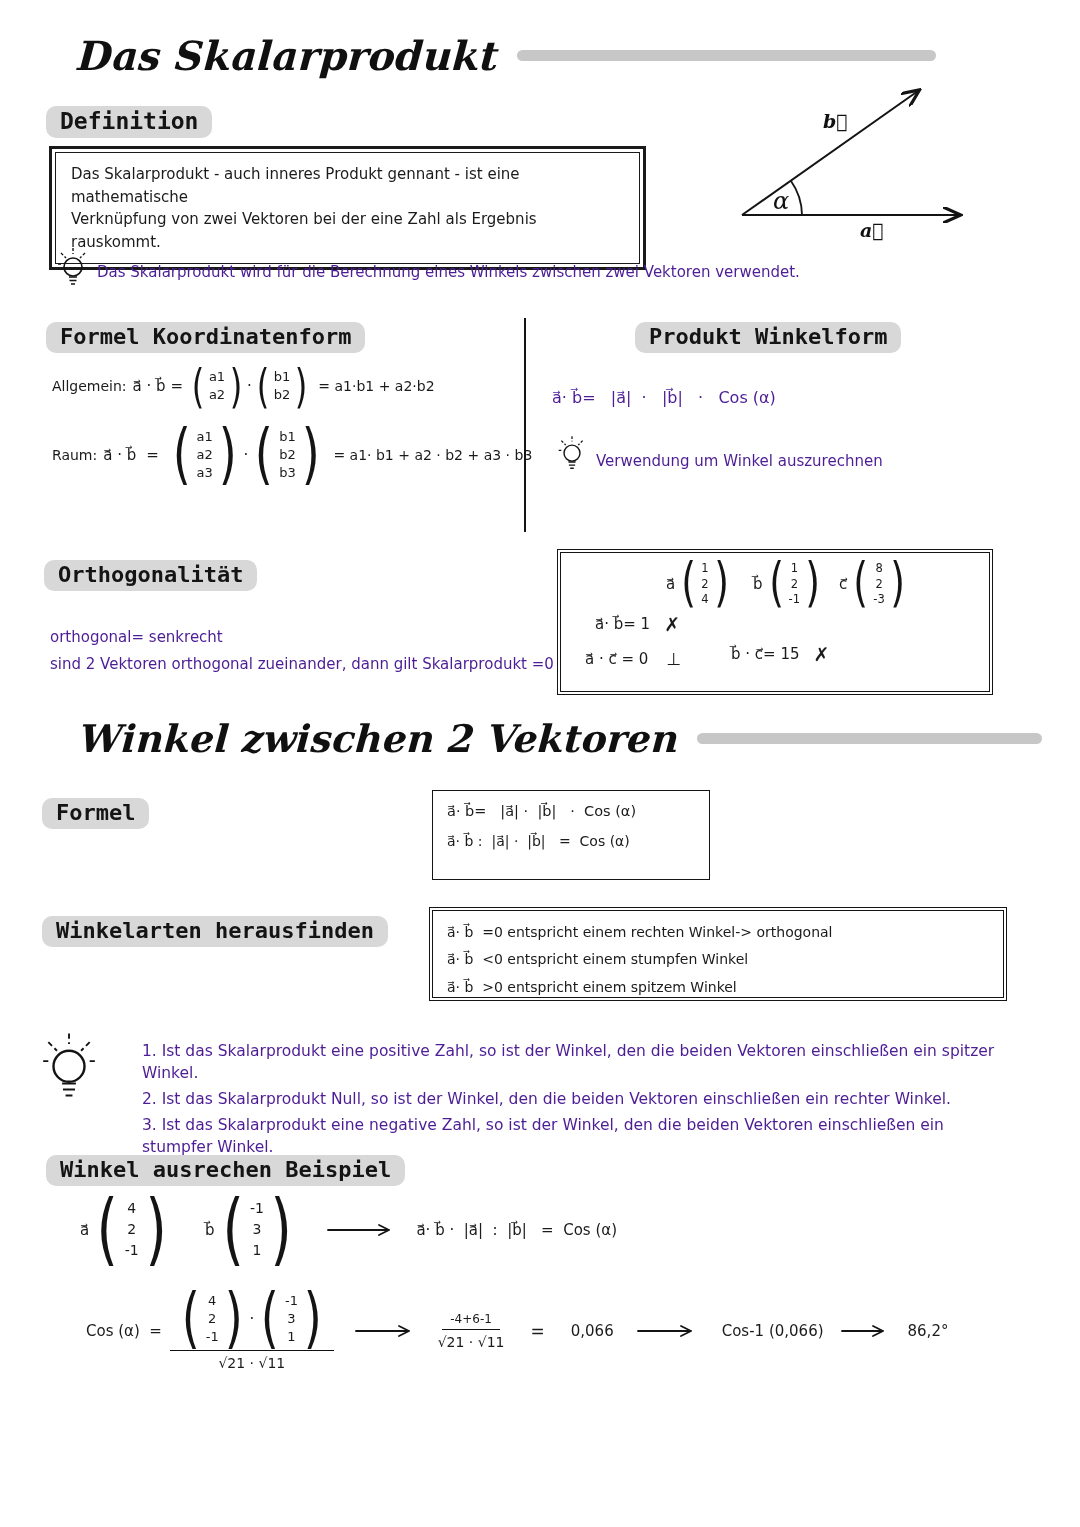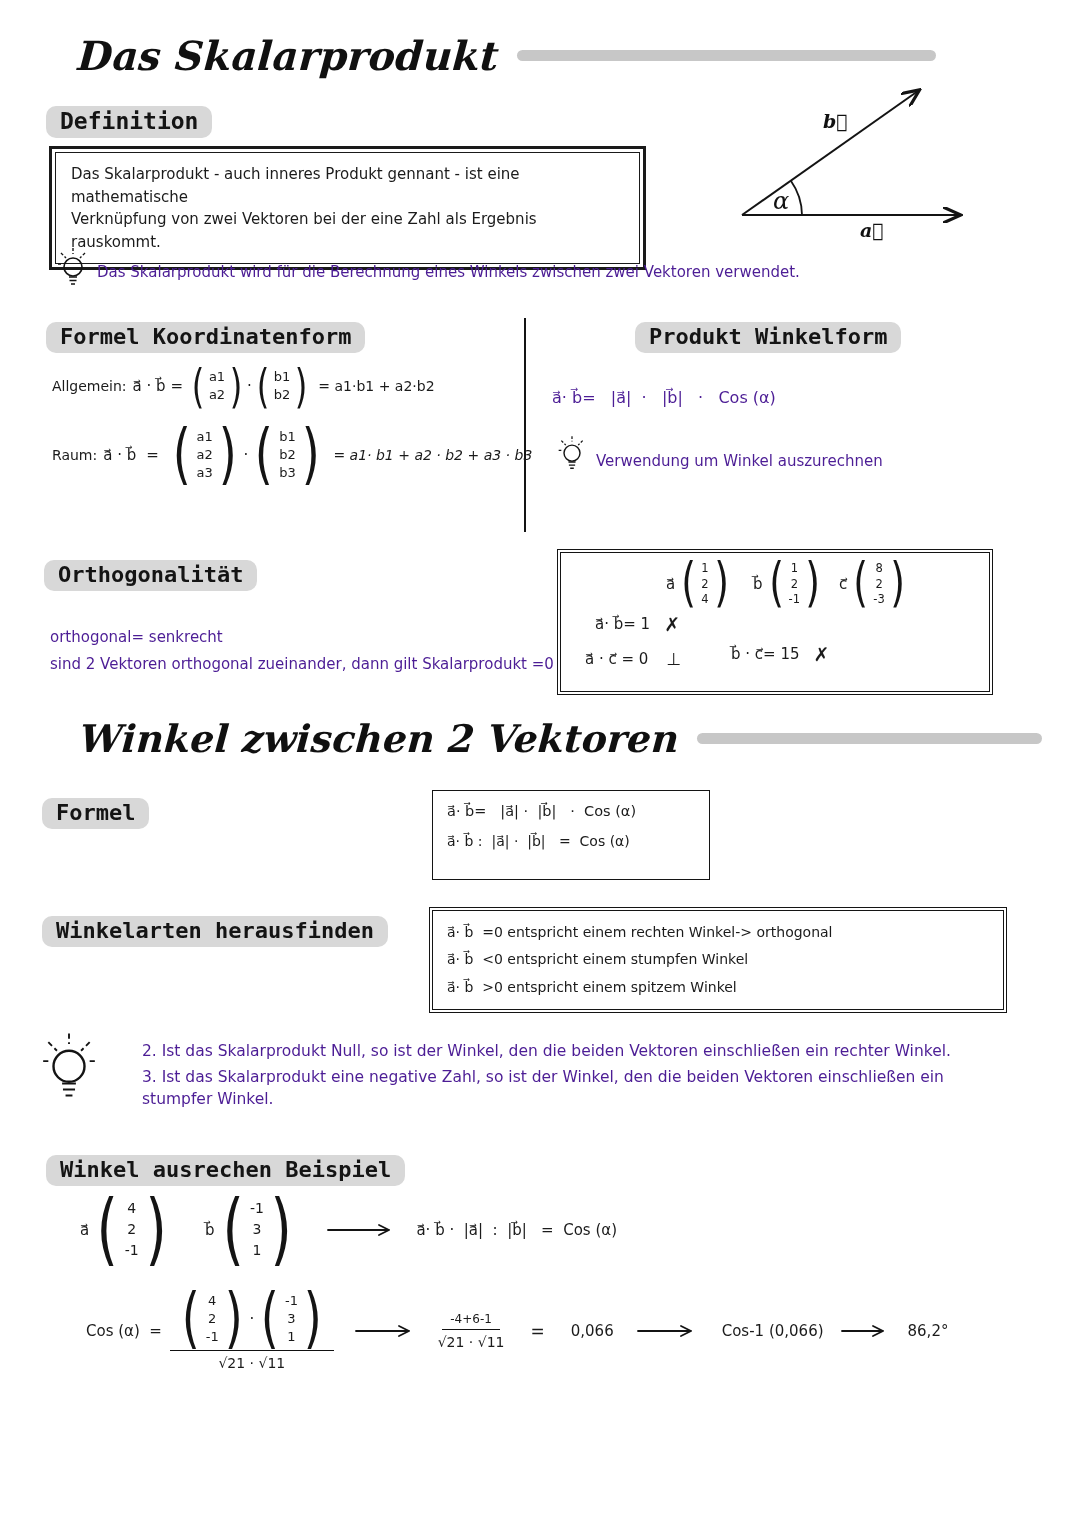--- a/index.html
+++ b/index.html
@@ -143,21 +143,21 @@
       </span>
     </span>
     <span style="margin:0 3px;">·</span>
     <span class="pmatrix m3">
       <span class="pcol">
         <span>b1</span>
         <span>b2</span>
         <span>b3</span>
       </span>
     </span>
-    <span class="pre" style="margin-left:10px;font-size:14px;font-style:italic;">= a1· b1 + a2 · b2 + a3 · b3</span>
+    <span class="pre" style="margin-left:10px;font-size:14px;">= a1· b1 + a2 · b2 + a3 · b3</span>
   </div>
 
   <span class="mono-head" style="left:635px;top:322px;">
     <span class="hl">Produkt Winkelform</span>
   </span>
   <div class="txt pre" style="left:552px;top:388px;font-size:16px;">a⃗· b⃗=   |a⃗|  ·   |b⃗|   ·   Cos (α)</div>
 
   <svg style="position:absolute;left:556px;top:434px;" width="32" height="40" viewBox="0 0 36 44">
     <circle cx="18" cy="21" r="9" fill="none" stroke="#141414" stroke-width="1.6"></circle>
     <path d="M14 31 h8 M14.5 34.5 h7 M16 38 h4" stroke="#141414" stroke-width="1.5" fill="none"></path>
@@ -227,32 +227,33 @@
     <span class="hl">Formel</span>
   </span>
   <div class="box" style="left:432px;top:790px;width:278px;height:90px;padding:12px 14px;">
     <div class="pre" style="font-size:14.5px;margin-bottom:14px;">a⃗· b⃗=   |a⃗| ·  |b⃗|   ·  Cos (α)</div>
     <div class="pre" style="font-size:14px;">a⃗· b⃗ :  |a⃗| ·  |b⃗|   =  Cos (α)</div>
   </div>
 
   <span class="mono-head" style="left:42px;top:916px;">
     <span class="hl">Winkelarten herausfinden</span>
   </span>
-  <div class="box double" style="left:432px;top:910px;width:572px;height:100px;padding:8px 14px;">
+  <div class="box double" style="left:432px;top:910px;width:572px;height:88px;padding:8px 14px;">
     <div class="pre" style="font-size:14px;line-height:1.95;">a⃗· b⃗  =0 entspricht einem rechten Winkel-&gt; orthogonal</div>
     <div class="pre" style="font-size:14px;line-height:1.95;">a⃗· b⃗  &lt;0 entspricht einem stumpfen Winkel</div>
     <div class="pre" style="font-size:14px;line-height:1.95;">a⃗· b⃗  &gt;0 entspricht einem spitzem Winkel</div>
   </div>
 
   <svg style="position:absolute;left:38px;top:1028px;" width="62" height="80" viewBox="0 0 36 44">
     <circle cx="18" cy="21" r="9" fill="none" stroke="#141414" stroke-width="1.4"></circle>
     <path d="M14 31 h8 M14.5 34.5 h7 M16 38 h4" stroke="#141414" stroke-width="1.2" fill="none"></path>
     <path d="M6 7 L11 12 M30 7 L25 12 M18 2 V8 M3 18 H8 M33 18 H28" stroke="#141414" stroke-width="1.1" stroke-dasharray="3 2" fill="none"></path>
   </svg>
   <div class="txt tips" style="left:142px;top:1040px;width:870px;font-size:15.5px;line-height:1.42;">
+    <div>1. Ist das Skalarprodukt eine positive Zahl, so ist der Winkel, den die beiden Vektoren einschließen ein spitzer Winkel.</div>
     <div>2. Ist das Skalarprodukt Null, so ist der Winkel, den die beiden Vektoren einschließen ein rechter Winkel.</div>
     <div>3. Ist das Skalarprodukt eine negative Zahl, so ist der Winkel, den die beiden Vektoren einschließen ein stumpfer Winkel.</div>
   </div>
 
   <span class="mono-head" style="left:46px;top:1155px;">
     <span class="hl">Winkel ausrechen Beispiel</span>
   </span>
 
   <div class="mathrow" style="left:80px;top:1198px;">
     <span class="veclab">a⃗</span>

